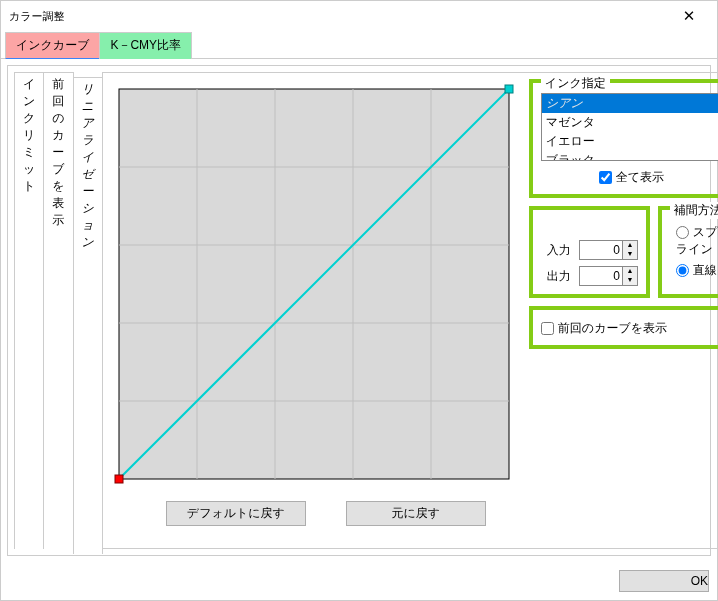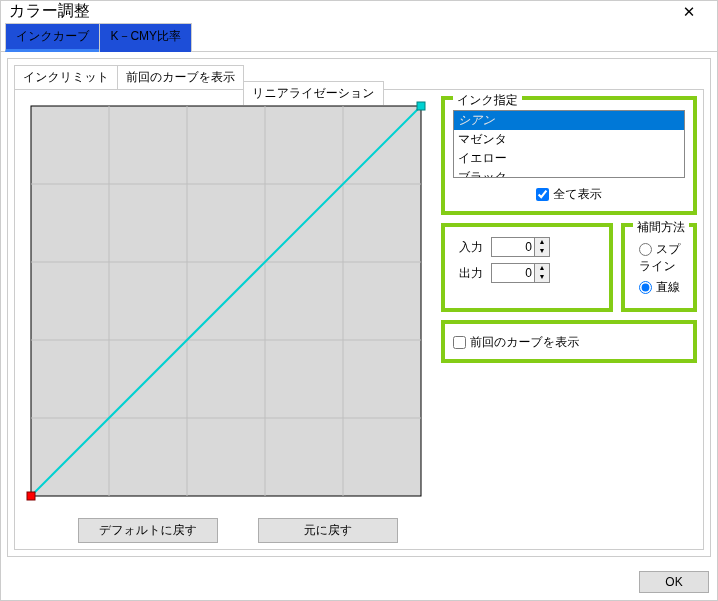--- a/index.html
+++ b/index.html
@@ -1,56 +1,56 @@
 <!DOCTYPE html>
 <html><head>
 <meta charset="utf-8">
 <style>
 * { box-sizing: border-box; margin: 0; padding: 0; font-family: "Yu Gothic UI", "Meiryo", sans-serif; font-size: 12px; }
 body { background: #fff; width: 718px; height: 601px; overflow: hidden; }
 .dialog { width: 718px; height: 601px; border: 1px solid #ccc; background: #fff; display: flex; flex-direction: column; }
 .titlebar { height: 30px; display: flex; align-items: center; padding: 0 8px; }
-.titlebar .title { flex: 1; font-size: 16px; }
+.titlebar .title { flex: 1; font-size: 11px; }
 .titlebar .close { width: 40px; text-align: center; font-size: 15px; cursor: pointer; font-family: Arial; }
 .outer-tabs { display: flex; border-bottom: 1px solid #ccc; background: #fff; padding-left: 4px; }
-.outer-tabs .tab { padding: 4px 10px; border: 1px solid #ccc; border-bottom: none; margin-right: -1px; background: #1d4ed8; cursor: pointer; position: relative; top: 1px; }
-.outer-tabs .tab.active { background: #1d4ed8; border-bottom: 3px solid #3b82f6; }
-.outer-content { border: 1px solid #ccc; margin: 6px; padding: 6px; flex: 1; display: flex; flex-direction: column; }
+.outer-tabs .tab { padding: 4px 10px; border: 1px solid #ccc; border-bottom: none; margin-right: -1px; background: #86efac; cursor: pointer; position: relative; top: 1px; }
+.outer-tabs .tab.active { background: #fca5a5; border-bottom: 1px solid #3b82f6; }
+.outer-content { border: 1px solid #ccc; margin: 6px; padding: 6px; flex: 1; display: flex; }
 .inner-tabs { display: flex; }
 .inner-tabs .tab { padding: 3px 8px; border: 1px solid #ccc; border-bottom: none; margin-right: -1px; background: #fff; cursor: pointer; }
-.inner-tabs .tab.active { background: #fff; position: relative; top: 16px; }
+.inner-tabs .tab.active { background: #fff; position: relative; top: 5px; font-style: italic; }
 .inner-content { border: 1px solid #ccc; flex: 1; padding: 6px; display: flex; flex-direction: column; }
 .main-row { display: flex; gap: 10px; flex: 1; }
 .graph-col { display: flex; flex-direction: column; align-items: center; }
 .graph-wrap { position: relative; }
 svg.graph { display: block; }
 .controls-col { flex: 1; display: flex; flex-direction: column; gap: 8px; }
 .fieldset { border: 4px solid #84cc16; padding: 10px 8px 8px 8px; position: relative; }
 .fieldset .legend { position: absolute; top: -8px; left: 8px; background: #fff; padding: 0 4px; }
 .ink-list { border: 1px solid #888; height: 68px; overflow-y: auto; background: #fff; }
 .ink-list .item { padding: 1px 4px; cursor: pointer; }
 .ink-list .item.selected { background: #0078d7; color: #e5e5e5; font-style: italic; }
 .chk-row { text-align: center; margin-top: 8px; }
 .chk-row label, .radio-row label { cursor: pointer; }
 .io-row { display: flex; gap: 8px; }
-.io-left { display: flex; flex-direction: column; gap: 6px; }
+.io-left { display: flex; flex-direction: column; gap: 6px; margin-top: 20px; }
 .io-line { display: flex; align-items: center; gap: 8px; }
 .io-line .lbl { width: 30px; text-align: right; }
 .spinner { display: flex; align-items: center; border: 1px solid #888; height: 20px; }
 .spinner input { width: 42px; border: none; text-align: right; padding: 0 2px; height: 18px; outline: none; }
 .spinner .btns { display: flex; flex-direction: column; border-left: 1px solid #888; }
 .spinner .sp-btn { width: 14px; height: 9px; font-size: 7px; line-height: 7px; text-align: center; background: #efefef; cursor: pointer; }
 .btn { background: #e1e1e1; border: 1px solid #adadad; padding: 3px 0; text-align: center; cursor: pointer; }
 .btn-row { display: flex; gap: 8px; margin-top: 6px; }
 .btn-row .btn { width: 56px; }
 .radio-row { display: flex; align-items: center; gap: 4px; margin: 4px 0 4px 6px; }
 .reset-row { display: flex; gap: 40px; justify-content: center; margin-top: 12px; margin-left: 24px; }
 .reset-row .btn { width: 140px; }
 .footer { display: flex; justify-content: flex-end; gap: 8px; padding: 8px; }
-.footer .btn { width: 70px; }
+.footer .btn { width: 90px; text-align: right; }
 input[type=checkbox], input[type=radio] { margin-right: 4px; vertical-align: middle; }
 </style>
 </head>
 <body>
 
 <div class="dialog">
   <div class="titlebar">
     <div class="title">カラー調整</div>
     <div class="close">✕</div>
   </div>

